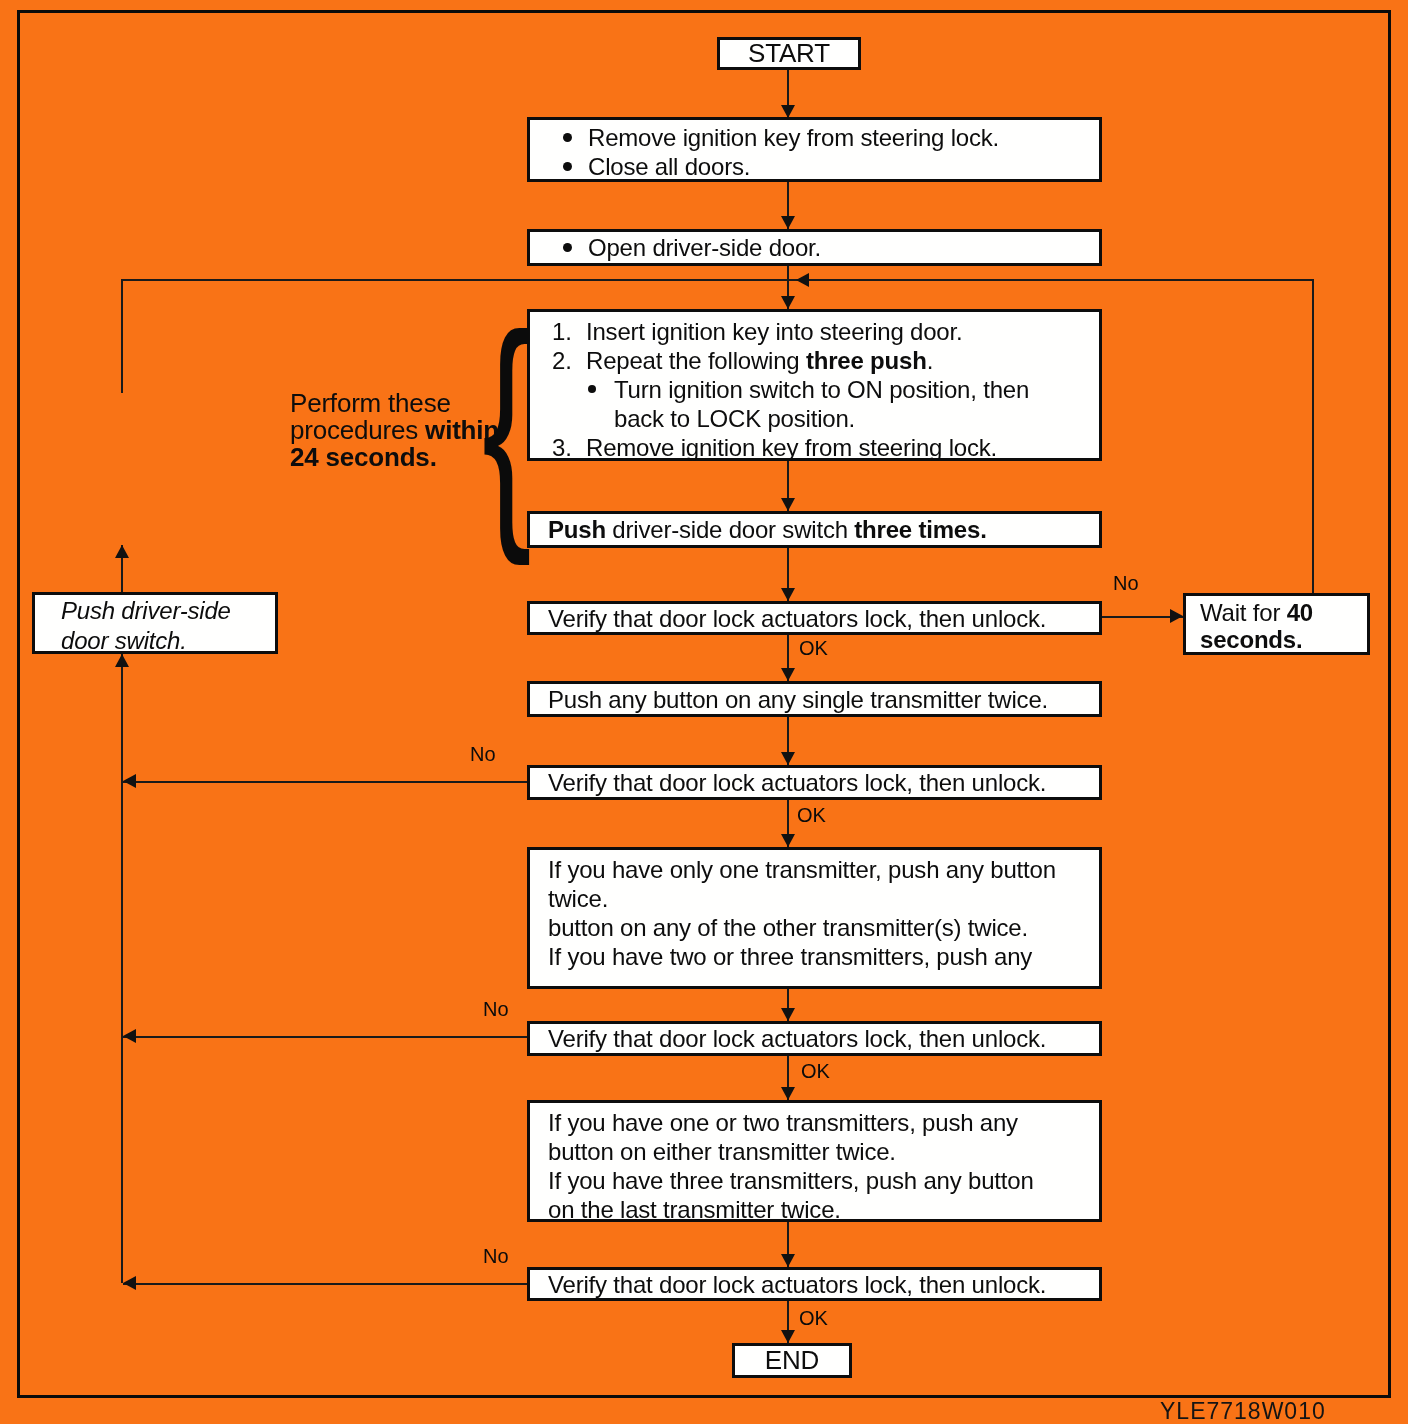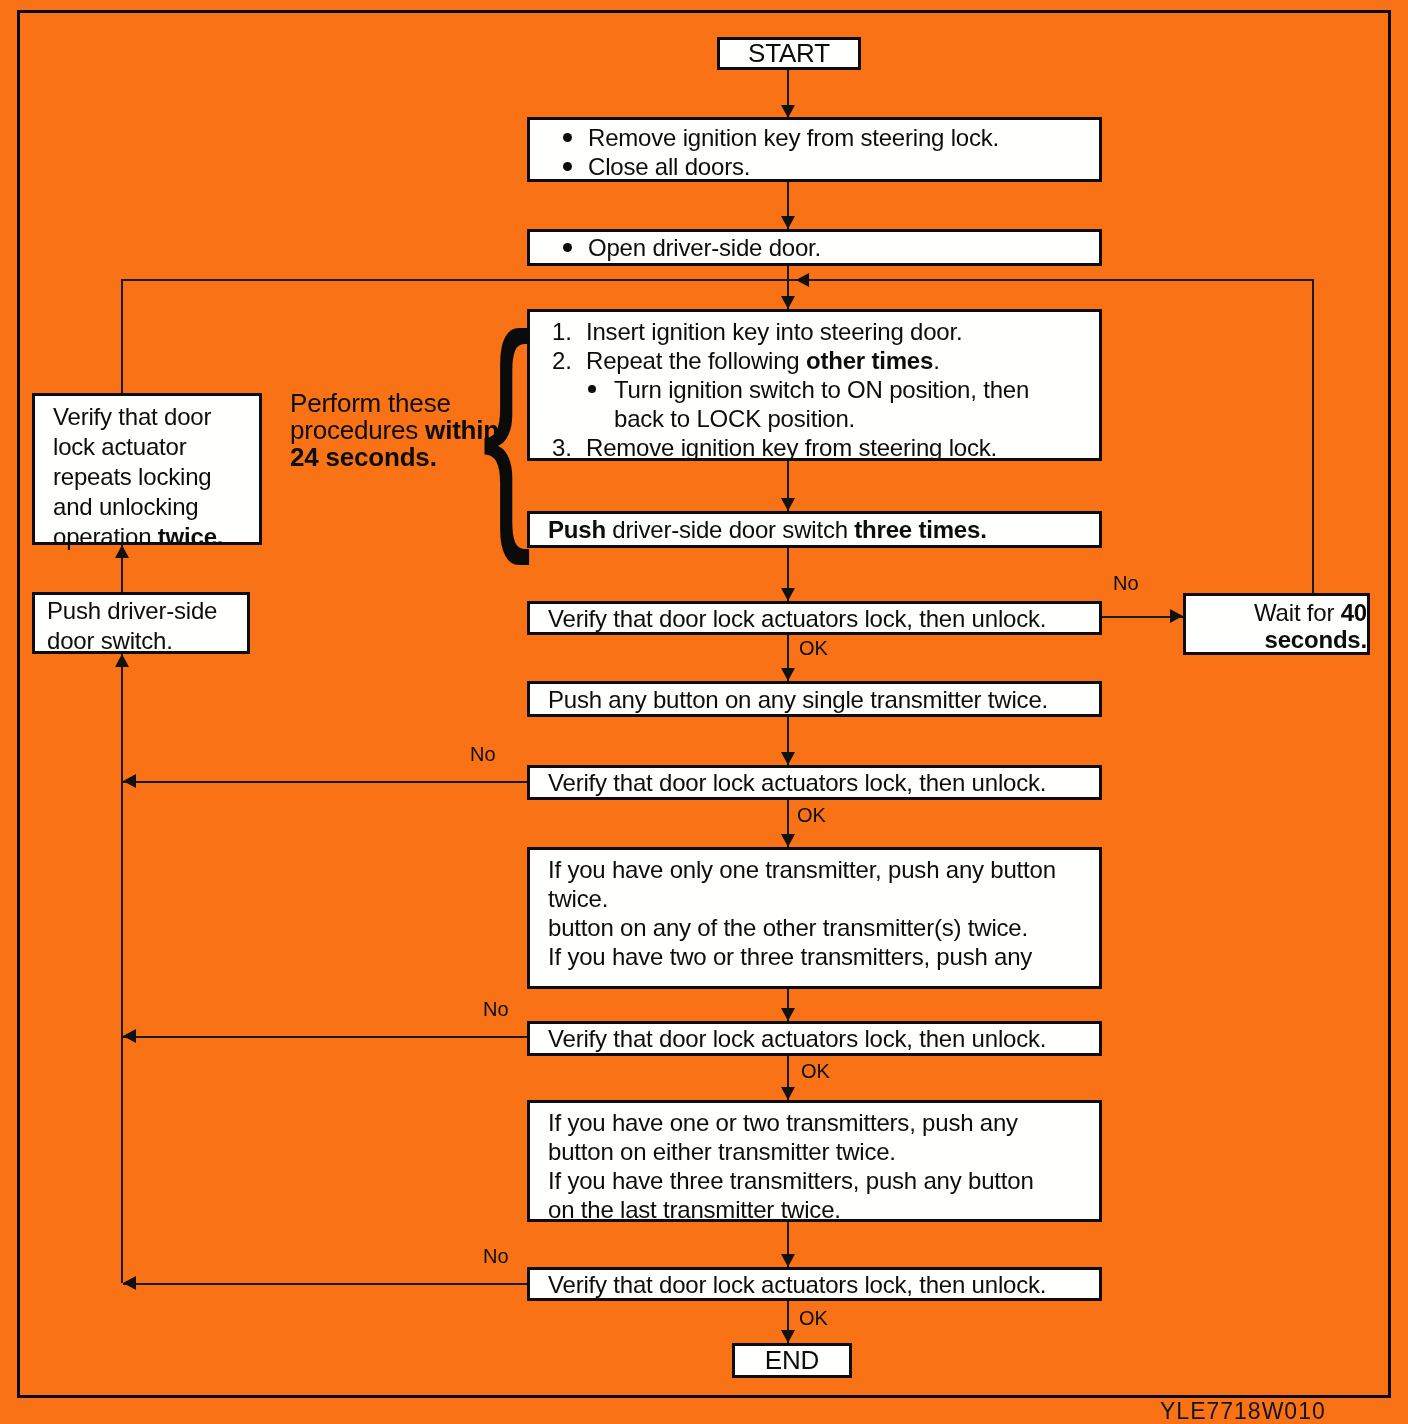--- a/index.html
+++ b/index.html
@@ -116,21 +116,21 @@
     </div>
   </div>
 
   <div class="box" style="left:527px;top:309px;width:575px;height:152px;padding:5px 0 0 22px;">
     <div class="row nowrap">
       <span class="num">1.</span>
       <span>Insert ignition key into steering door.</span>
     </div>
     <div class="row nowrap">
       <span class="num">2.</span>
-      <span><span>Repeat the following </span><b>other times</b><span>.</span></span>
+      <span><span>Repeat the following </span><b>three push</b><span>.</span></span>
     </div>
     <div class="row nowrap" style="margin-left:36px;">
       <span class="sdot"></span>
       <span style="margin-left:18px;">Turn ignition switch to ON position, then</span>
     </div>
     <div class="row nowrap" style="margin-left:62px;">
       <span>back to LOCK position.</span>
     </div>
     <div class="row nowrap">
       <span class="num">3.</span>
@@ -139,21 +139,21 @@
   </div>
 
   <div class="box vcenter nowrap" style="left:527px;top:511px;width:575px;height:37px;padding-left:18px;">
     <span><b>Push</b><span style="white-space:pre;"> driver-side door switch </span><b>three times.</b></span>
   </div>
 
   <div class="box vcenter nowrap" style="left:527px;top:601px;width:575px;height:34px;padding-left:18px;">
     <span>Verify that door lock actuators lock, then unlock.</span>
   </div>
 
-  <div class="box" style="left:1183px;top:593px;width:187px;height:62px;padding:3px 0 0 14px;line-height:27px;text-align:right;">
+  <div class="box" style="left:1183px;top:593px;width:187px;height:62px;padding:3px 0 0 14px;line-height:27px;">
     <div class="nowrap"><span style="white-space:pre;">Wait for </span><b>40</b></div>
     <div class="nowrap"><b>seconds.</b></div>
   </div>
 
   <div class="box vcenter nowrap" style="left:527px;top:681px;width:575px;height:36px;padding-left:18px;">
     <span>Push any button on any single transmitter twice.</span>
   </div>
 
   <div class="box vcenter nowrap" style="left:527px;top:765px;width:575px;height:35px;padding-left:18px;">
     <span>Verify that door lock actuators lock, then unlock.</span>
@@ -178,29 +178,22 @@
   </div>
 
   <div class="box vcenter nowrap" style="left:527px;top:1267px;width:575px;height:34px;padding-left:18px;">
     <span>Verify that door lock actuators lock, then unlock.</span>
   </div>
 
   <div class="box center" style="left:732px;top:1343px;width:120px;height:35px;font-size:26px;">
     <span>END</span>
   </div>
 
-  <div class="box" style="left:32px;top:393px;width:230px;height:152px;padding:6px 0 0 18px;line-height:30px;">
-    <div class="nowrap">Verify that door</div>
-    <div class="nowrap">lock actuator</div>
-    <div class="nowrap">repeats locking</div>
-    <div class="nowrap">and unlocking</div>
-    <div class="nowrap"><span style="white-space:pre;">operation </span><b>twice.</b></div>
-  </div>
-
-  <div class="box" style="left:32px;top:592px;width:218px;height:62px;padding:1px 0 0 12px;line-height:30px;">
+
+  <div class="box" style="left:32px;top:592px;width:246px;height:62px;padding:1px 0 0 26px;line-height:30px;font-style:italic;">
     <div class="nowrap">Push driver-side</div>
     <div class="nowrap">door switch.</div>
   </div>
 
   <div class="note" style="left:290px;top:390px;">
     <div class="nowrap">Perform these</div>
     <div class="nowrap"><span style="white-space:pre;">procedures </span><b>within</b></div>
     <div class="nowrap"><b>24 seconds.</b></div>
   </div>
 

